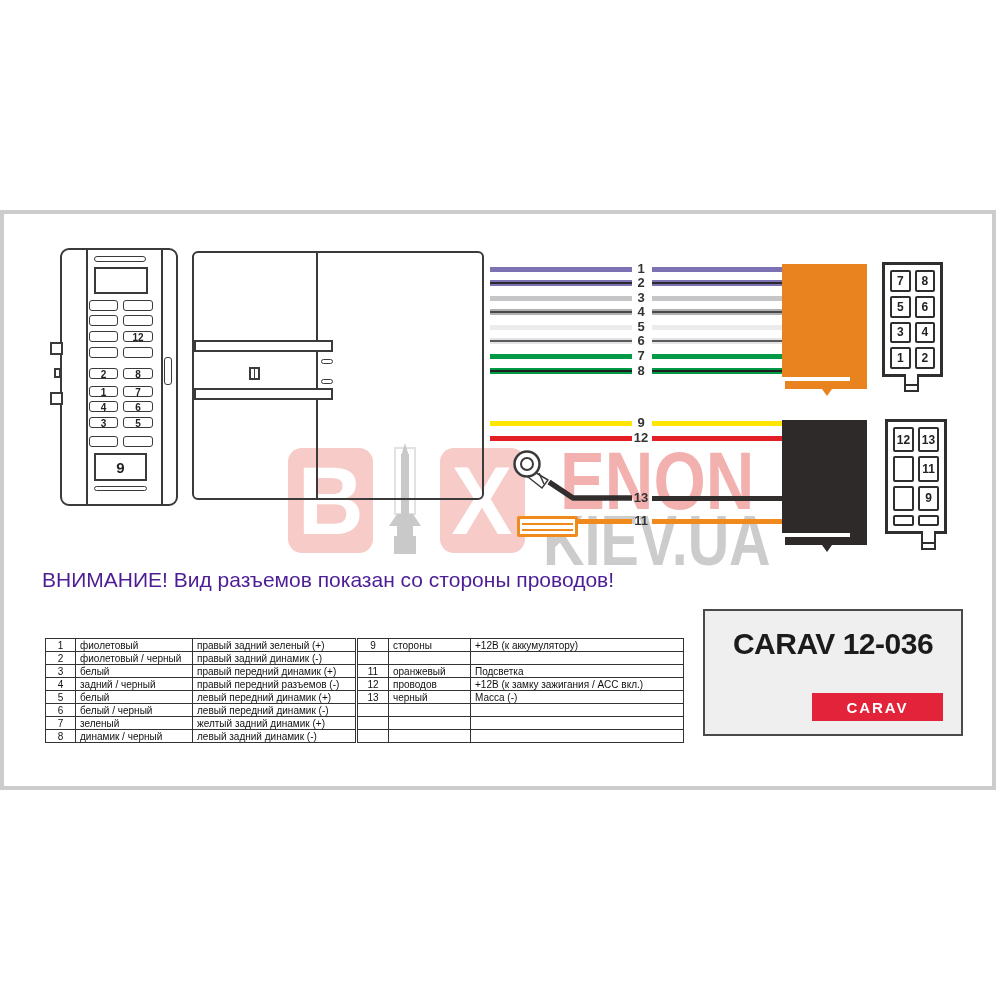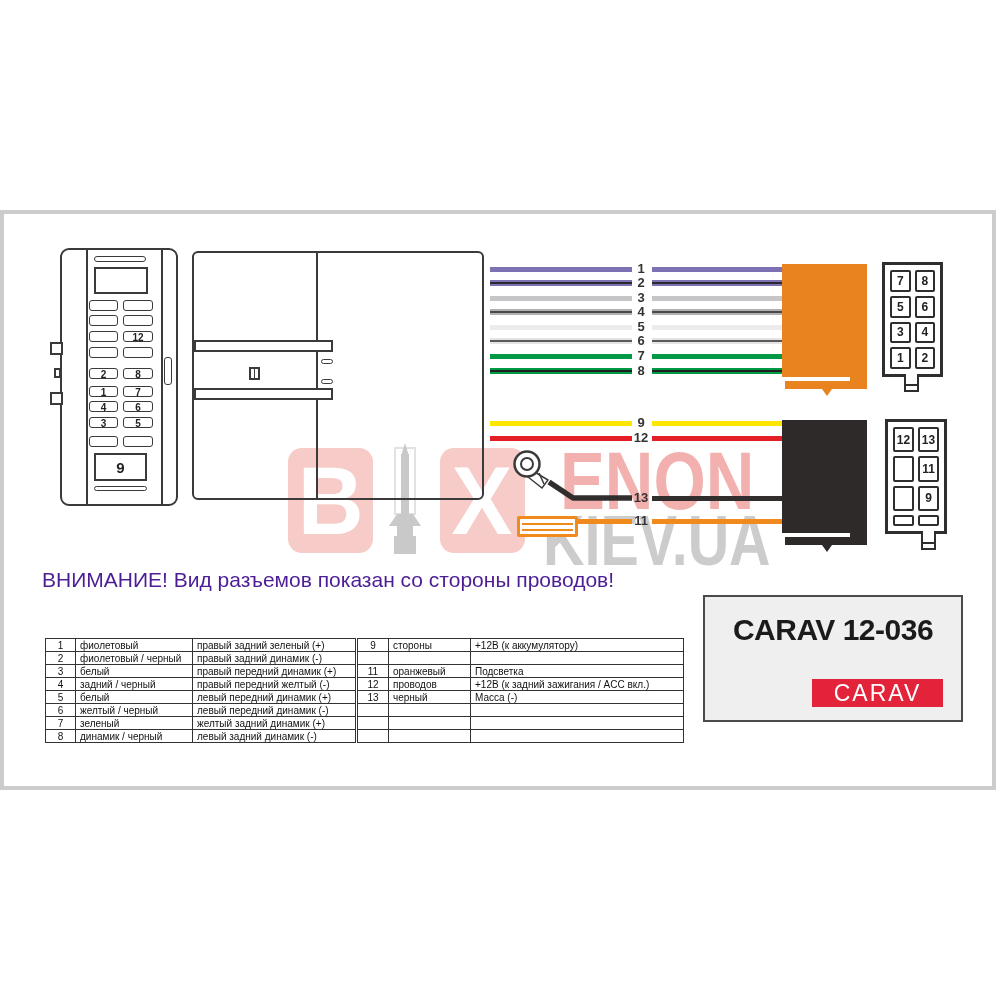--- a/index.html
+++ b/index.html
@@ -35,27 +35,27 @@
   .wrow .s2{left:162px;width:130px;}
   .wrow .num{position:absolute;left:136px;width:30px;top:-5px;text-align:center;
              font-weight:bold;font-size:13px;color:#333;}
   .w11 .s1{left:88px;width:54px;}
   
   table{border-collapse:collapse;position:absolute;table-layout:fixed;z-index:2;background:transparent;}
   td{border:1px solid #333;height:12px;line-height:11px;font-size:10px;color:#111;
      padding:0 0 0 4px;white-space:nowrap;overflow:hidden;}
   td.num{text-align:center;padding:0;}
   
-  #caravbox{left:703px;top:595px;width:260px;height:127px;background:#efefef;
+  #caravbox{left:703px;top:609px;width:260px;height:127px;background:#efefef;
             border:2px solid #4a4a4a;box-sizing:border-box;z-index:2;}
   #caravtitle{position:absolute;left:0;right:0;top:16px;text-align:center;
               font-size:30px;font-weight:bold;color:#1b1b1b;letter-spacing:-.5px;}
   #brandbadge{position:absolute;left:107px;top:82px;width:131px;height:28px;background:currentColor;
               display:flex;align-items:center;justify-content:center;}
-  #brandbadge span{color:#fff;font-weight:normal;font-size:23px;letter-spacing:2px;}
+  #brandbadge span{color:#fff;font-weight:bold;font-size:15px;letter-spacing:2px;}
   
   #warning{left:42px;top:568px;font-size:21px;z-index:2;}
   
   #flatterm{left:517px;top:516px;width:61px;height:21px;border:3px solid #f08a1d;background:#fff;
             box-sizing:border-box;border-radius:2px;z-index:2;}
   #flatterm i{position:absolute;left:2px;right:2px;height:2px;background:#f08a1d;}
 </style>
 </head>
 <body>
 
@@ -252,30 +252,30 @@
           <td>правый задний динамик (-)</td>
         </tr>
     <tr>
           <td class="num">3</td>
           <td>белый</td>
           <td>правый передний динамик (+)</td>
         </tr>
     <tr>
           <td class="num">4</td>
           <td>задний / черный</td>
-          <td>правый передний желтый (-)</td>
+          <td>правый передний разъемов (-)</td>
         </tr>
     <tr>
           <td class="num">5</td>
           <td>белый</td>
           <td>левый передний динамик (+)</td>
         </tr>
     <tr>
           <td class="num">6</td>
-          <td>желтый / черный</td>
+          <td>белый / черный</td>
           <td>левый передний динамик (-)</td>
         </tr>
     <tr>
           <td class="num">7</td>
           <td>зеленый</td>
           <td>желтый задний динамик (+)</td>
         </tr>
     <tr>
           <td class="num">8</td>
           <td>динамик / черный</td>
@@ -302,21 +302,21 @@
           <td></td>
         </tr>
     <tr>
           <td class="num">11</td>
           <td>оранжевый</td>
           <td>Подсветка</td>
         </tr>
     <tr>
           <td class="num">12</td>
           <td>проводов</td>
-          <td>+12В (к задний зажигания / ACC вкл.)</td>
+          <td>+12В (к замку зажигания / ACC вкл.)</td>
         </tr>
     <tr>
           <td class="num">13</td>
           <td>черный</td>
           <td>Масса (-)</td>
         </tr>
     <tr>
           <td class="num"></td>
           <td></td>
           <td></td>

